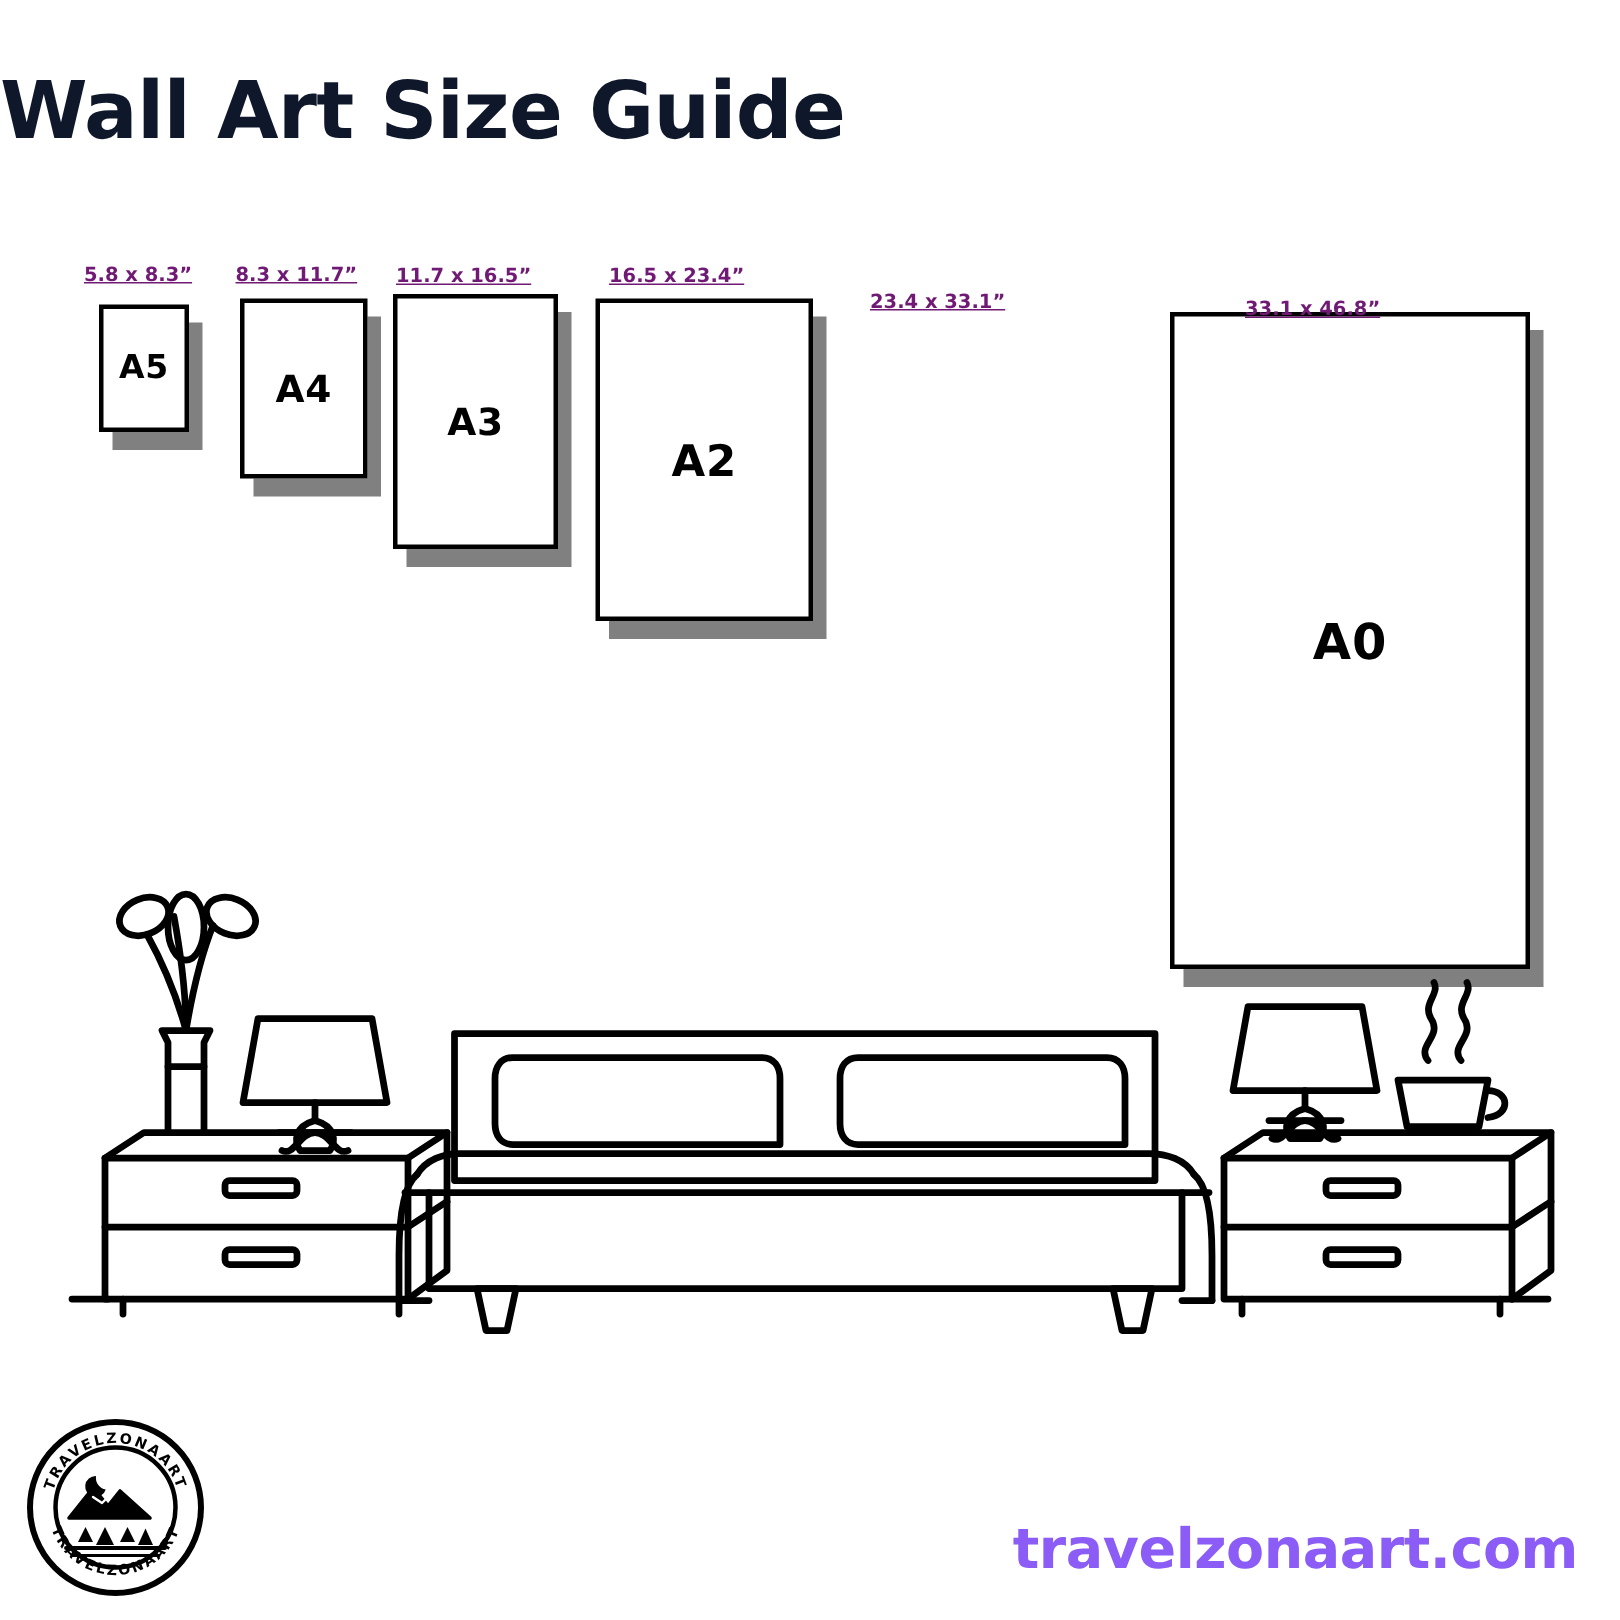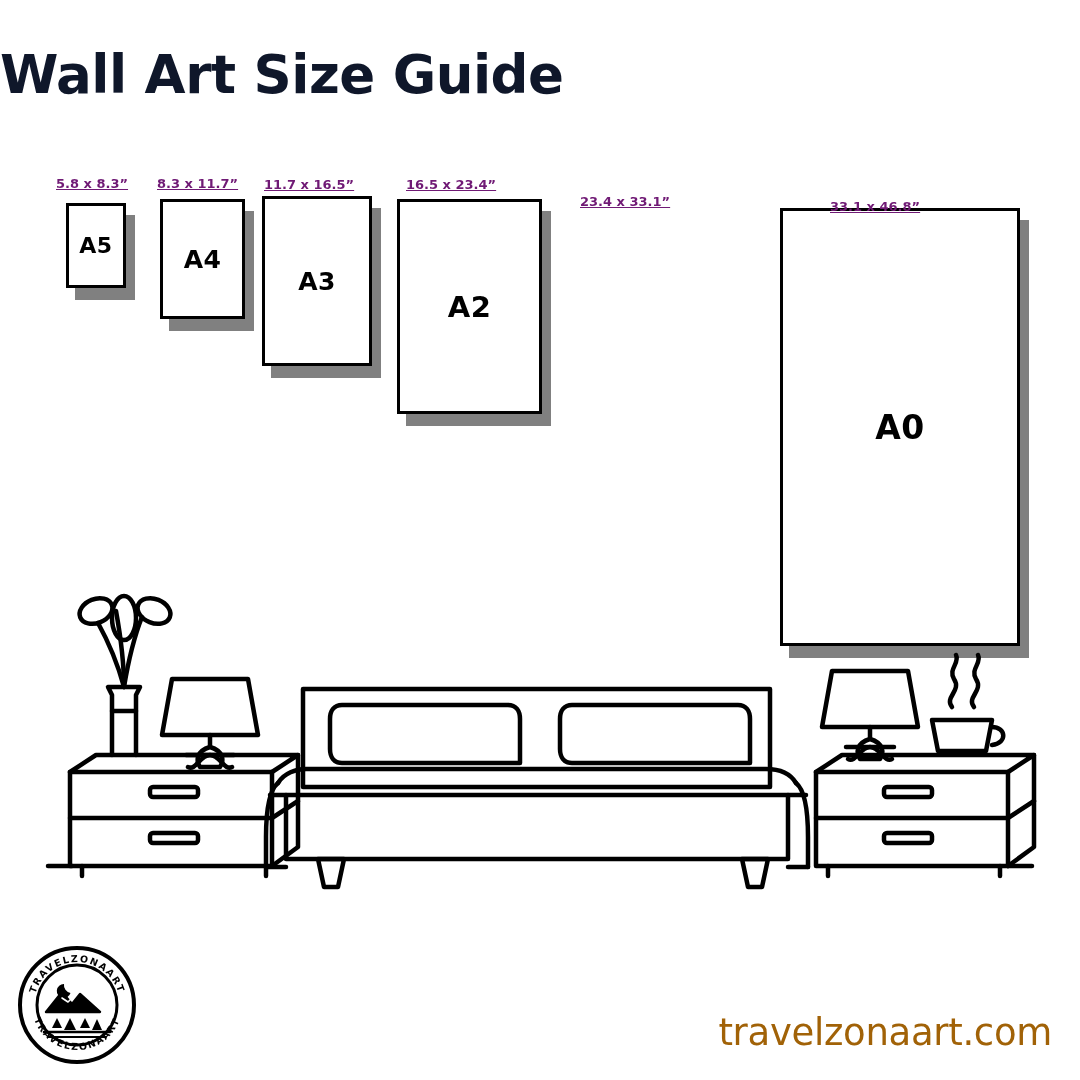--- a/index.html
+++ b/index.html
@@ -76,22 +76,22 @@
   
   #logo-wrap {
     position: absolute;
     left: 12px; top: 940px;
     width: 130px; height: 130px;
   }
   #site {
     position: absolute;
     right: 28px; bottom: 26px;
     font-size: 37px;
-    font-weight: 400;
-    color: #a16207;
+    font-weight: 700;
+    color: #8b5cf6;
     letter-spacing: -0.3px;
   }
 </style>
 </head>
 <body>
 
 <div id="page">
 
   <div id="title">Wall Art Size Guide</div>
 

